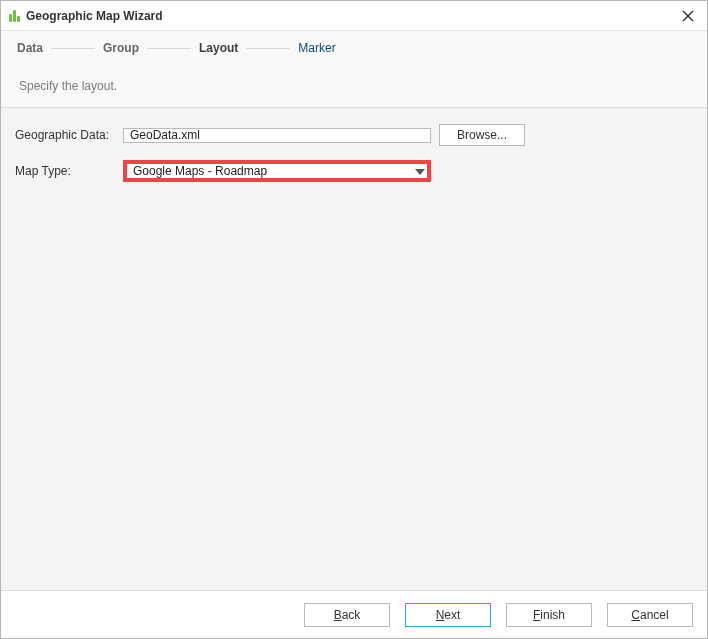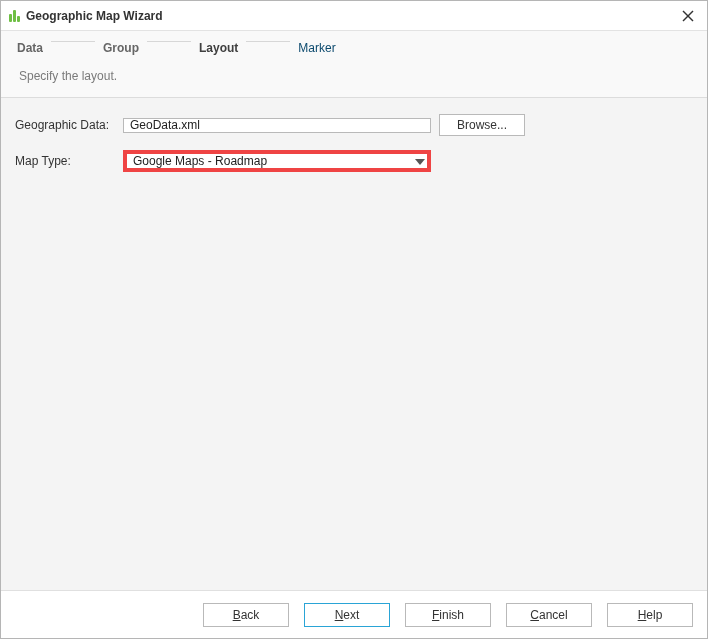--- a/index.html
+++ b/index.html
@@ -60,22 +60,23 @@
   .titlebar .close svg { display:block; }
 
   
   .header {
     background: #f9f9f9;
     border-bottom: 1px solid #dcdcdc;
     padding: 10px 14px 14px 14px;
   }
   .steps {
     display: flex;
+    align-items: center;
     gap: 6px;
-    margin-bottom: 14px;
+    margin-bottom: 24px;
   }
   .step {
     font-weight: 700;
     font-size: 12px;
     color: #666;
     padding: 0 2px;
     cursor: pointer;
   }
   .step.active { color: #404040; }
   .step.pending { color: #0c4a6e; font-weight: 500; }
@@ -244,18 +245,15 @@
       </button>
     <button class="btn primary">
         <span><span class="mnemonic">N</span><span>ext</span></span>
       </button>
     <button class="btn">
         <span><span class="mnemonic">F</span><span>inish</span></span>
       </button>
     <button class="btn">
         <span><span class="mnemonic">C</span><span>ancel</span></span>
       </button>
-    <button class="btn">
-        <span><span class="mnemonic">H</span><span>elp</span></span>
-      </button>
   </div>
 
 </div>
 
 </body></html>

